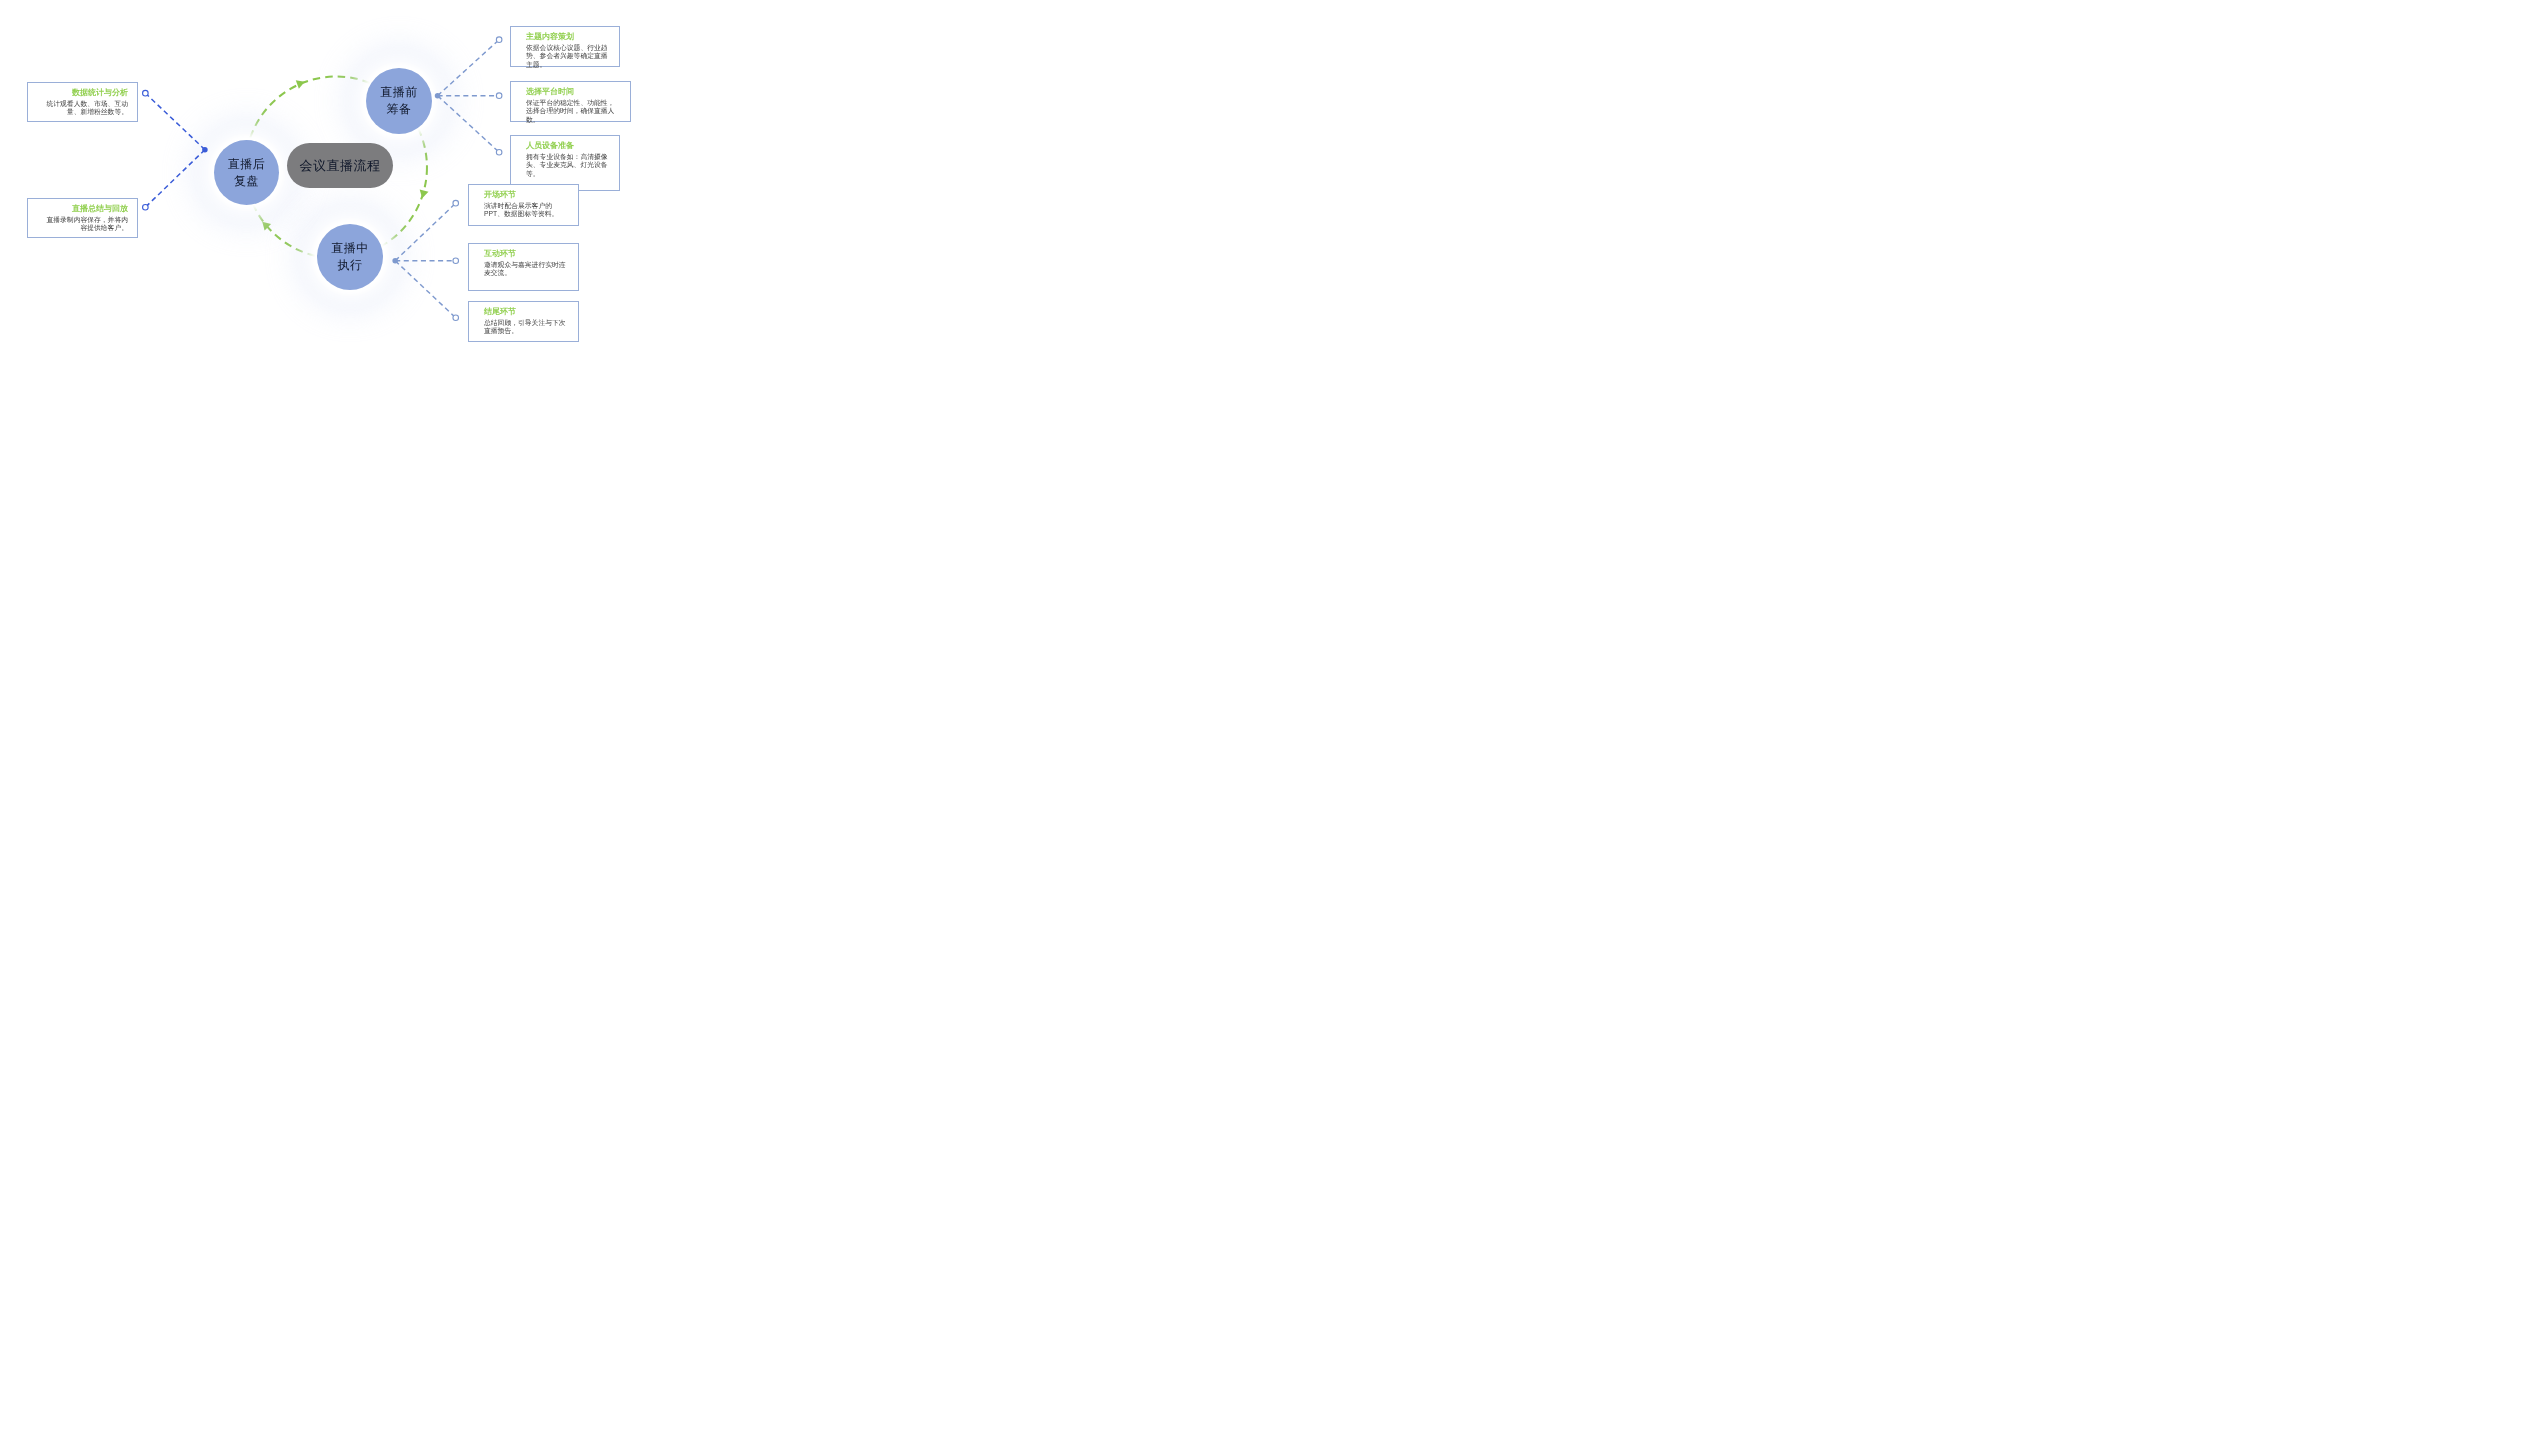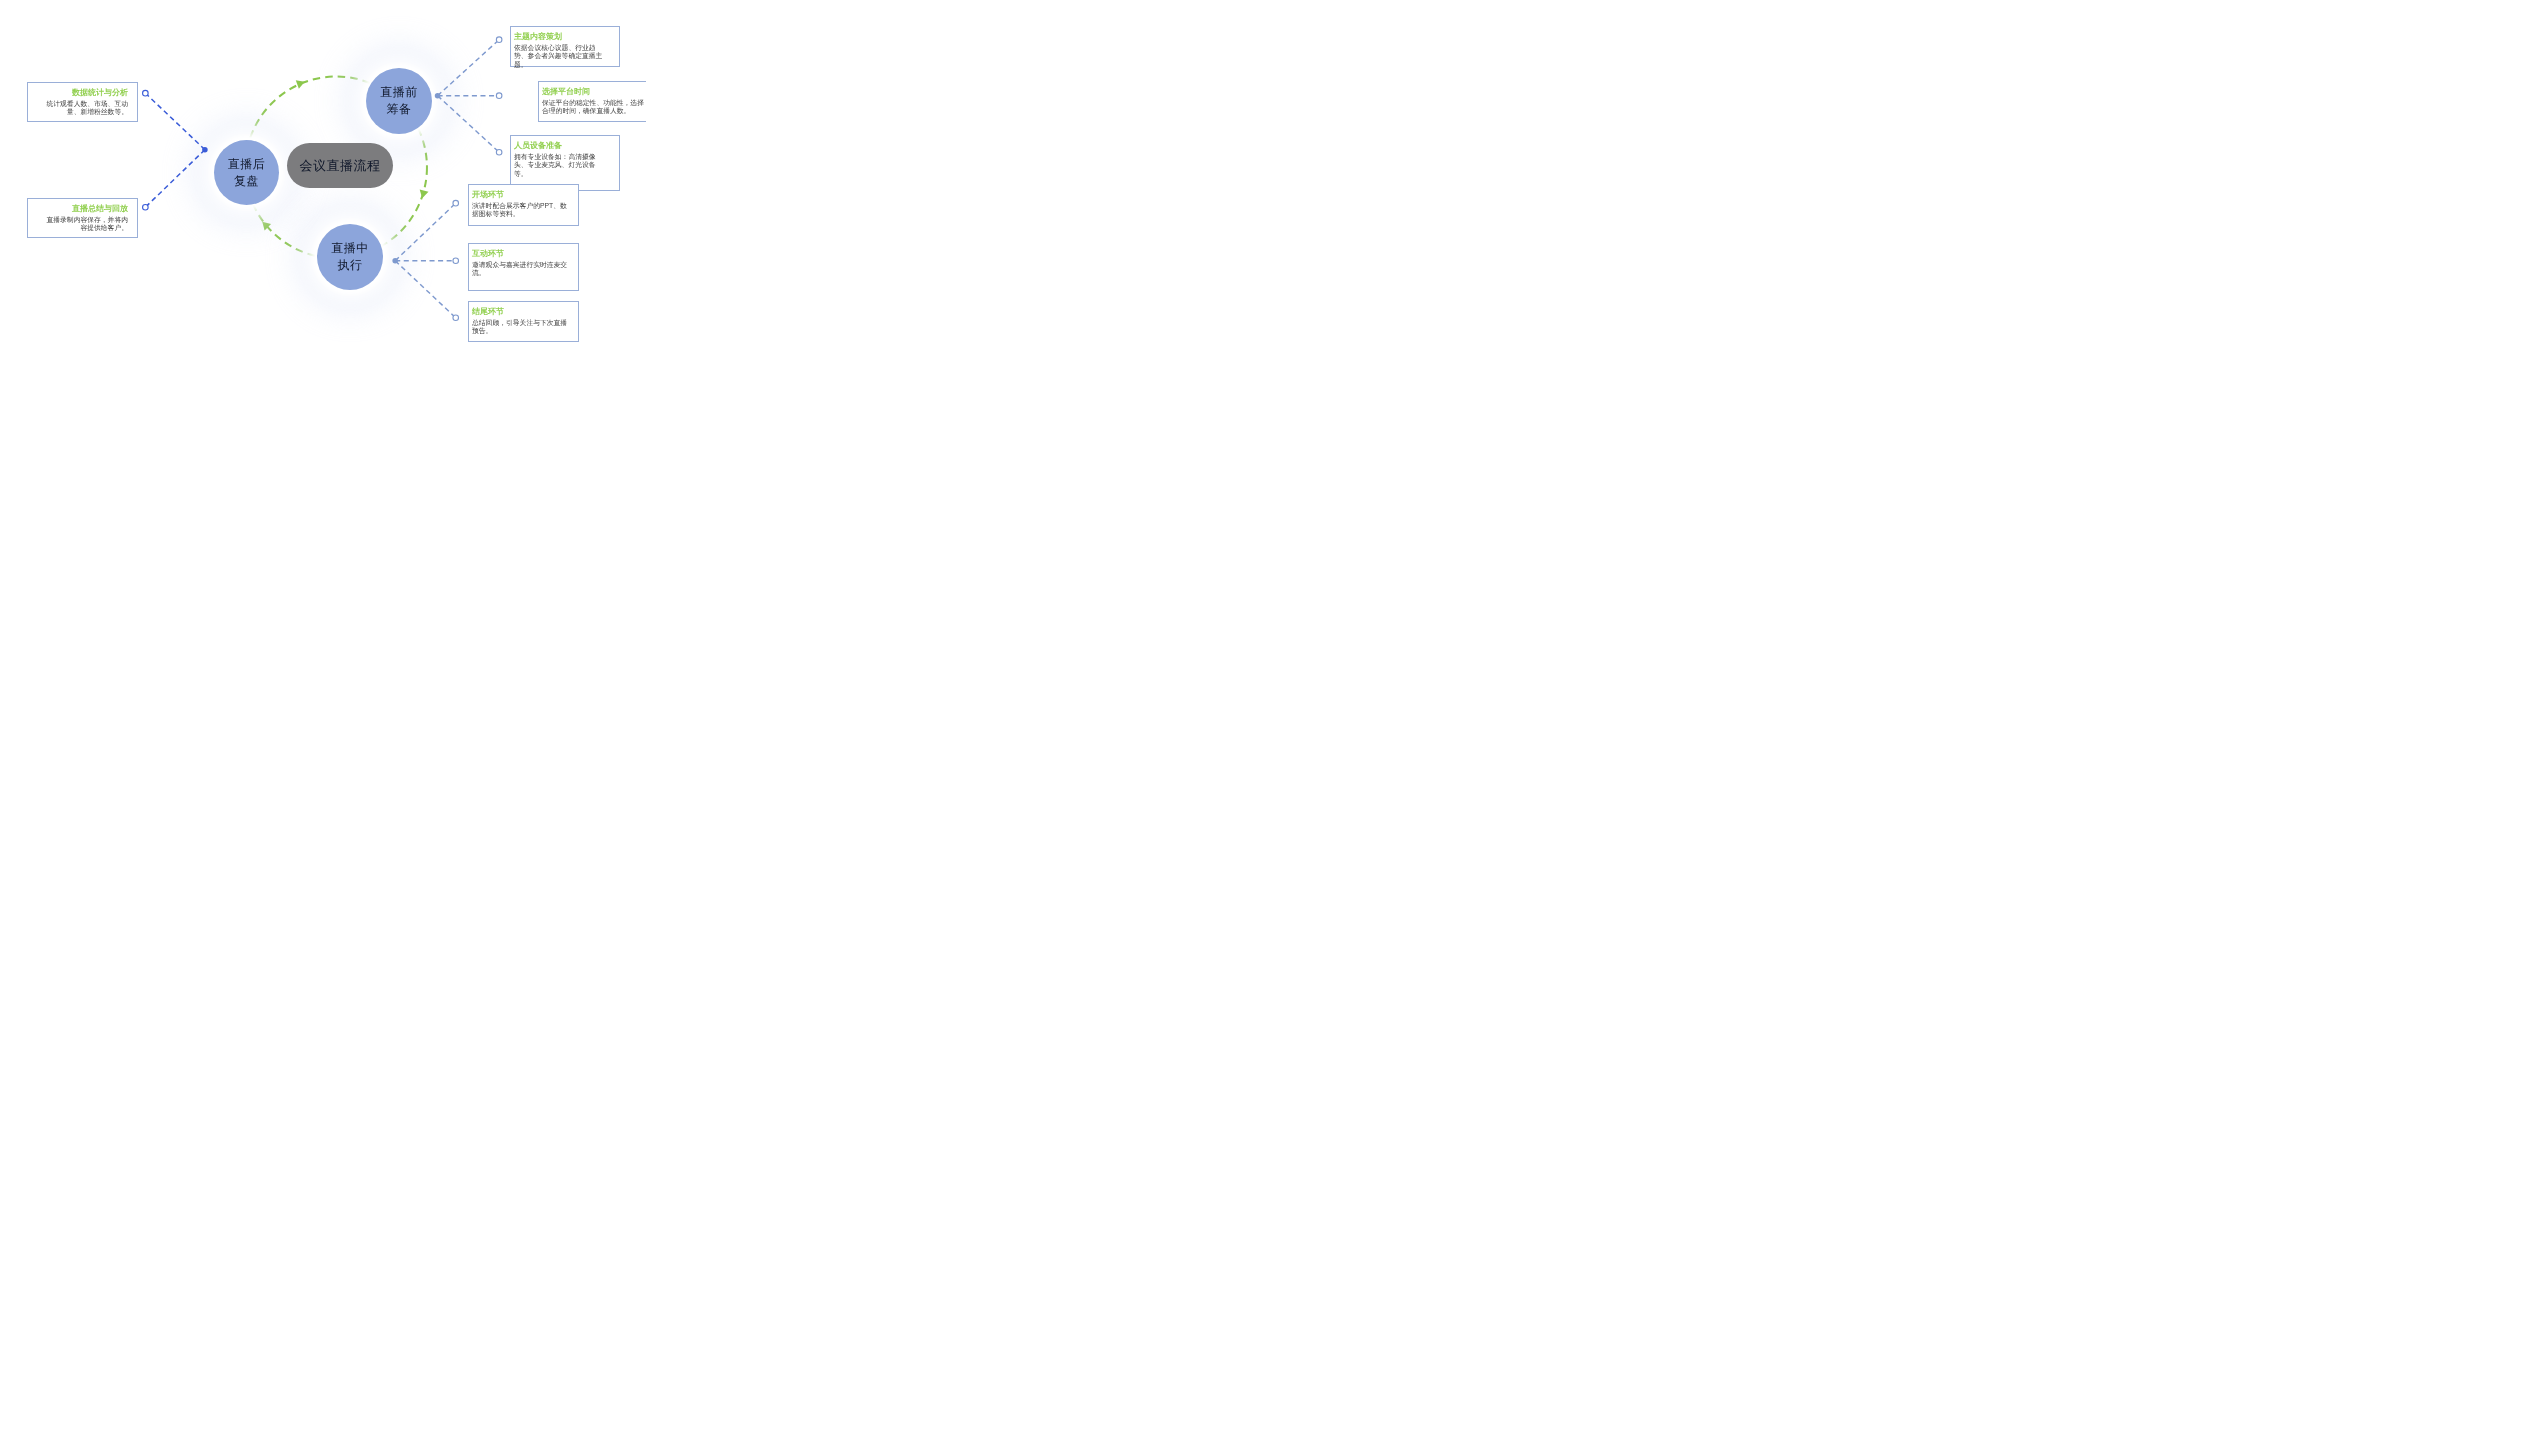--- a/index.html
+++ b/index.html
@@ -33,24 +33,24 @@
   }
 
   
   .card{
     position:absolute;z-index:2;background:#ffffff;border:1.3px solid #9AAFD8;
     box-sizing:border-box;padding:4px 7px 4px 7px;
   }
   .card .card-title{font-size:8px;font-weight:bold;color:#92D050;margin-bottom:1.5px;}
   .card .card-body{font-size:6.8px;line-height:1.28;color:#3F3F3F;}
   .card.align-right{text-align:right;padding:4px 9px 4px 12px;}
-  .card.align-left {text-align:left;padding:4px 10px 4px 3px;}
+  .card.align-left {text-align:left;padding:4px 10px 4px 15px;}
 
   .card.pre1 {left:510px;top:26px; width:110px;height:41px;}
-  .card.pre2 {left:510px;top:81px;width:121px;height:41px;margin-left:28px;}
+  .card.pre2 {left:510px;top:81px;width:121px;height:41px;}
   .card.pre3 {left:510px;top:135px;width:110px;height:56px;}
   .card.dur1 {left:468px; top:184px;width:111px;height:42px;}
   .card.dur2 {left:468px; top:243px;width:111px;height:48px;}
   .card.dur3 {left:468px; top:301px;width:111px;height:41px;}
   .card.post1{left:27px;  top:82px;width:111px;height:40px;}
   .card.post2{left:27px;  top:198px;width:111px;height:40px;}
 </style>
 </head>
 <body>
 

